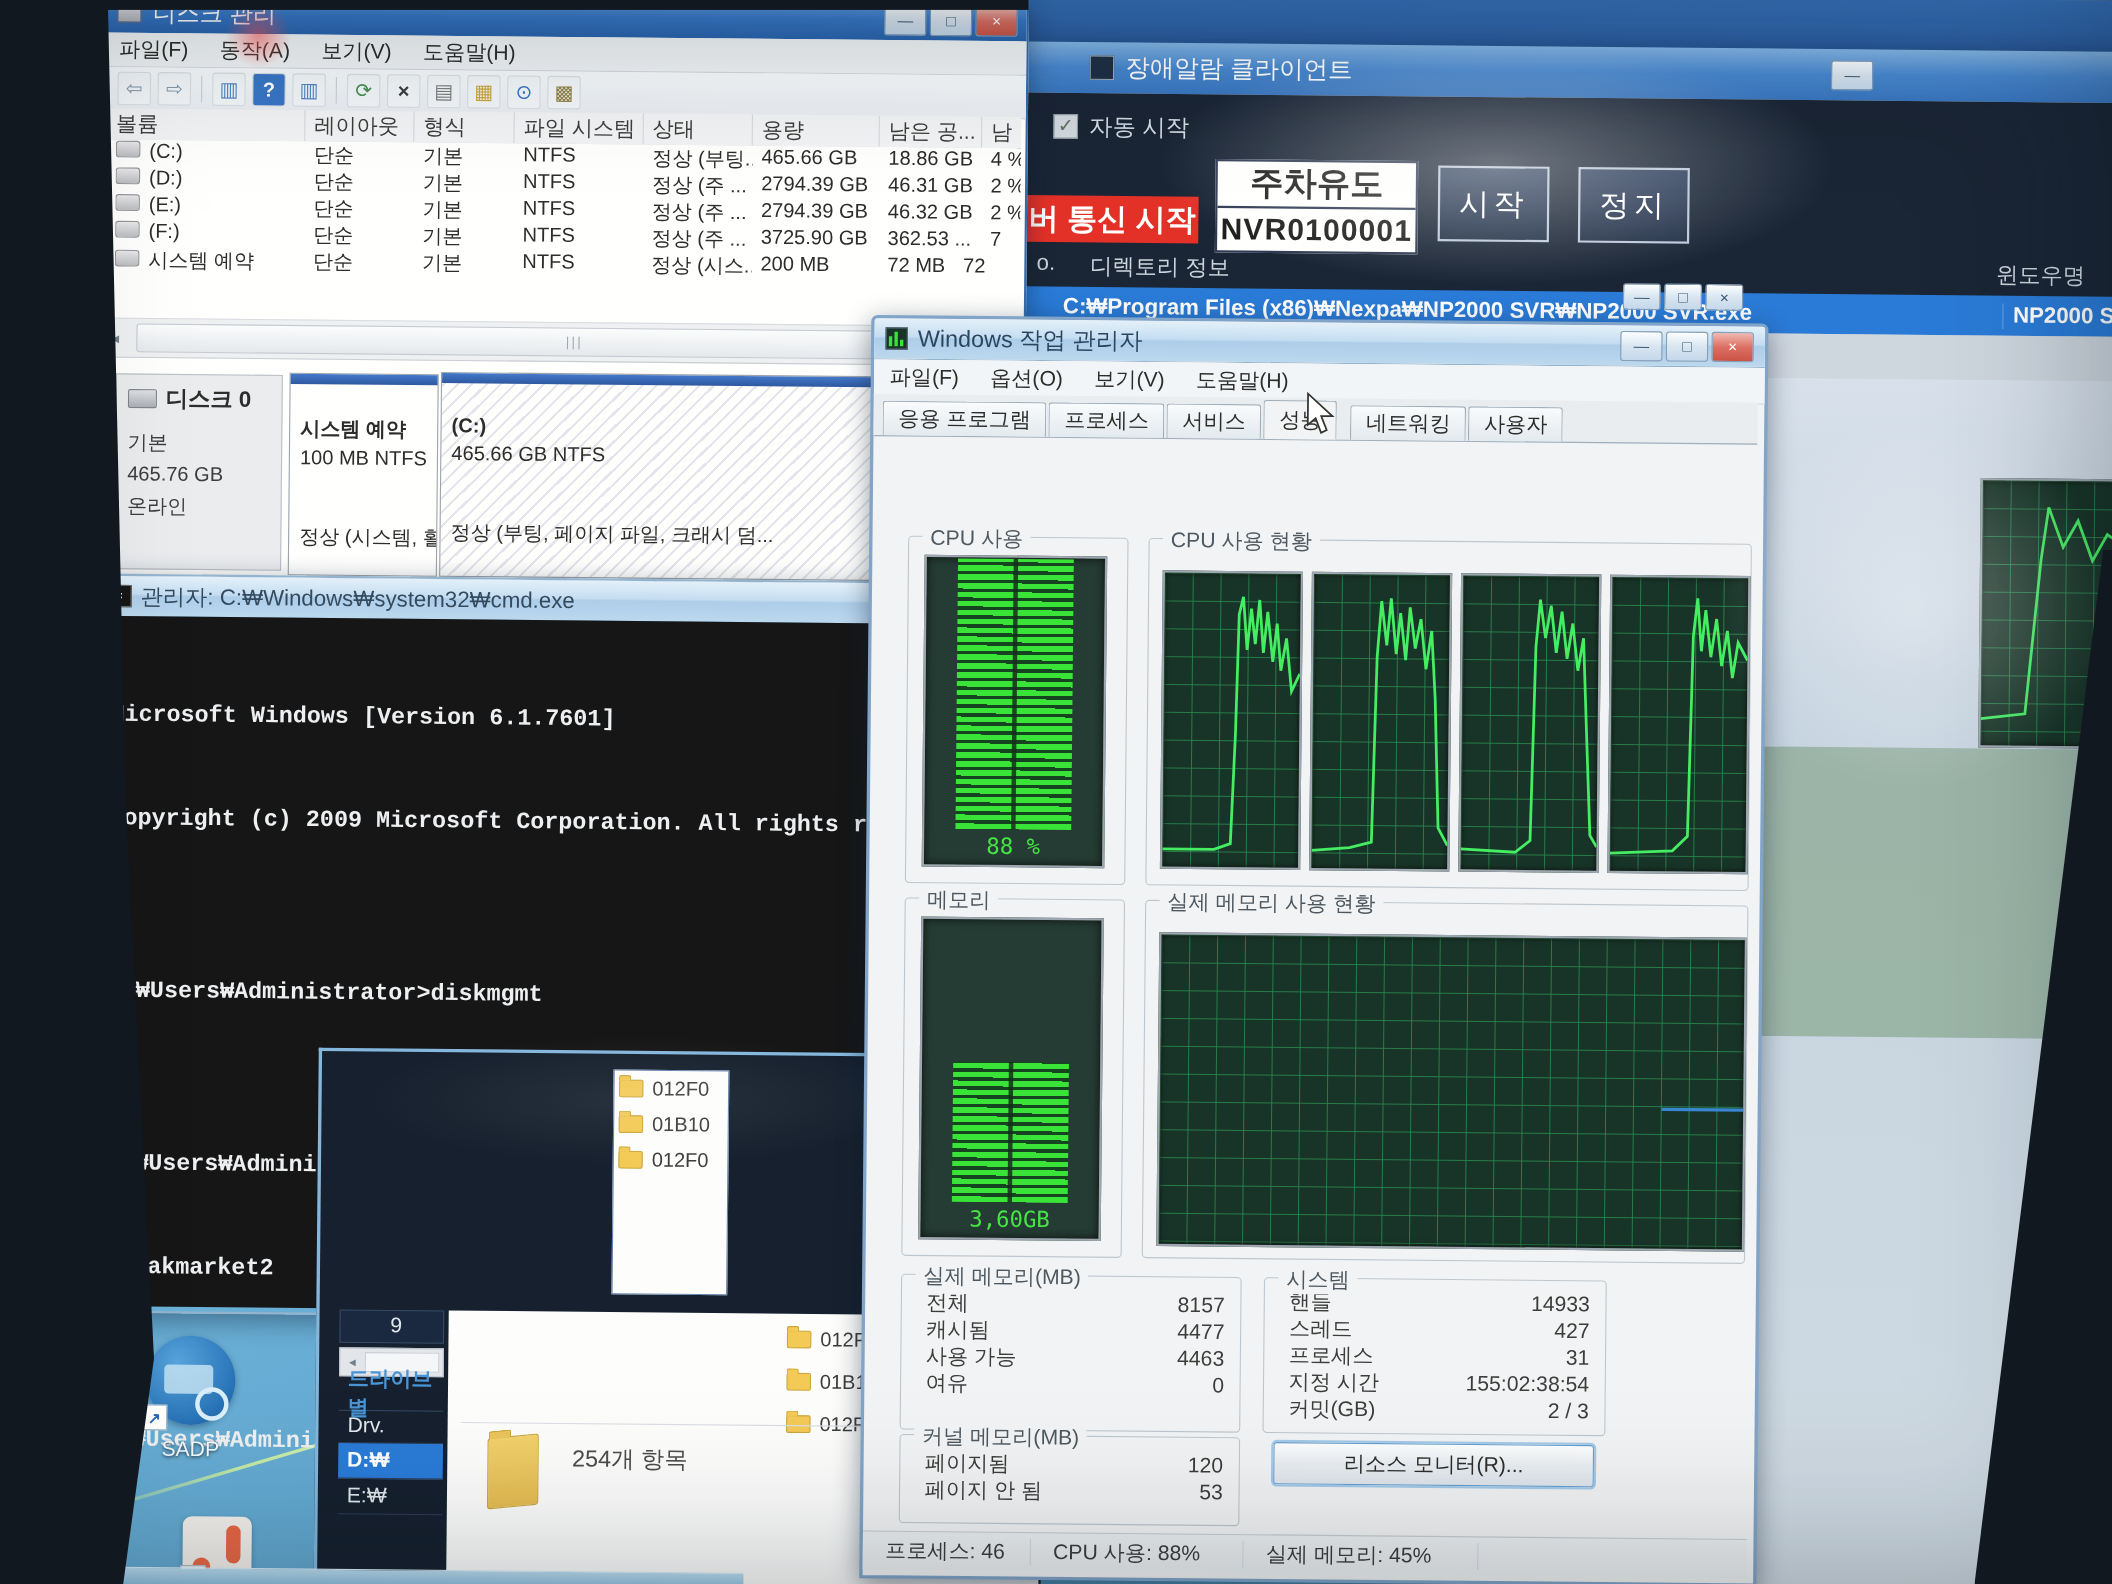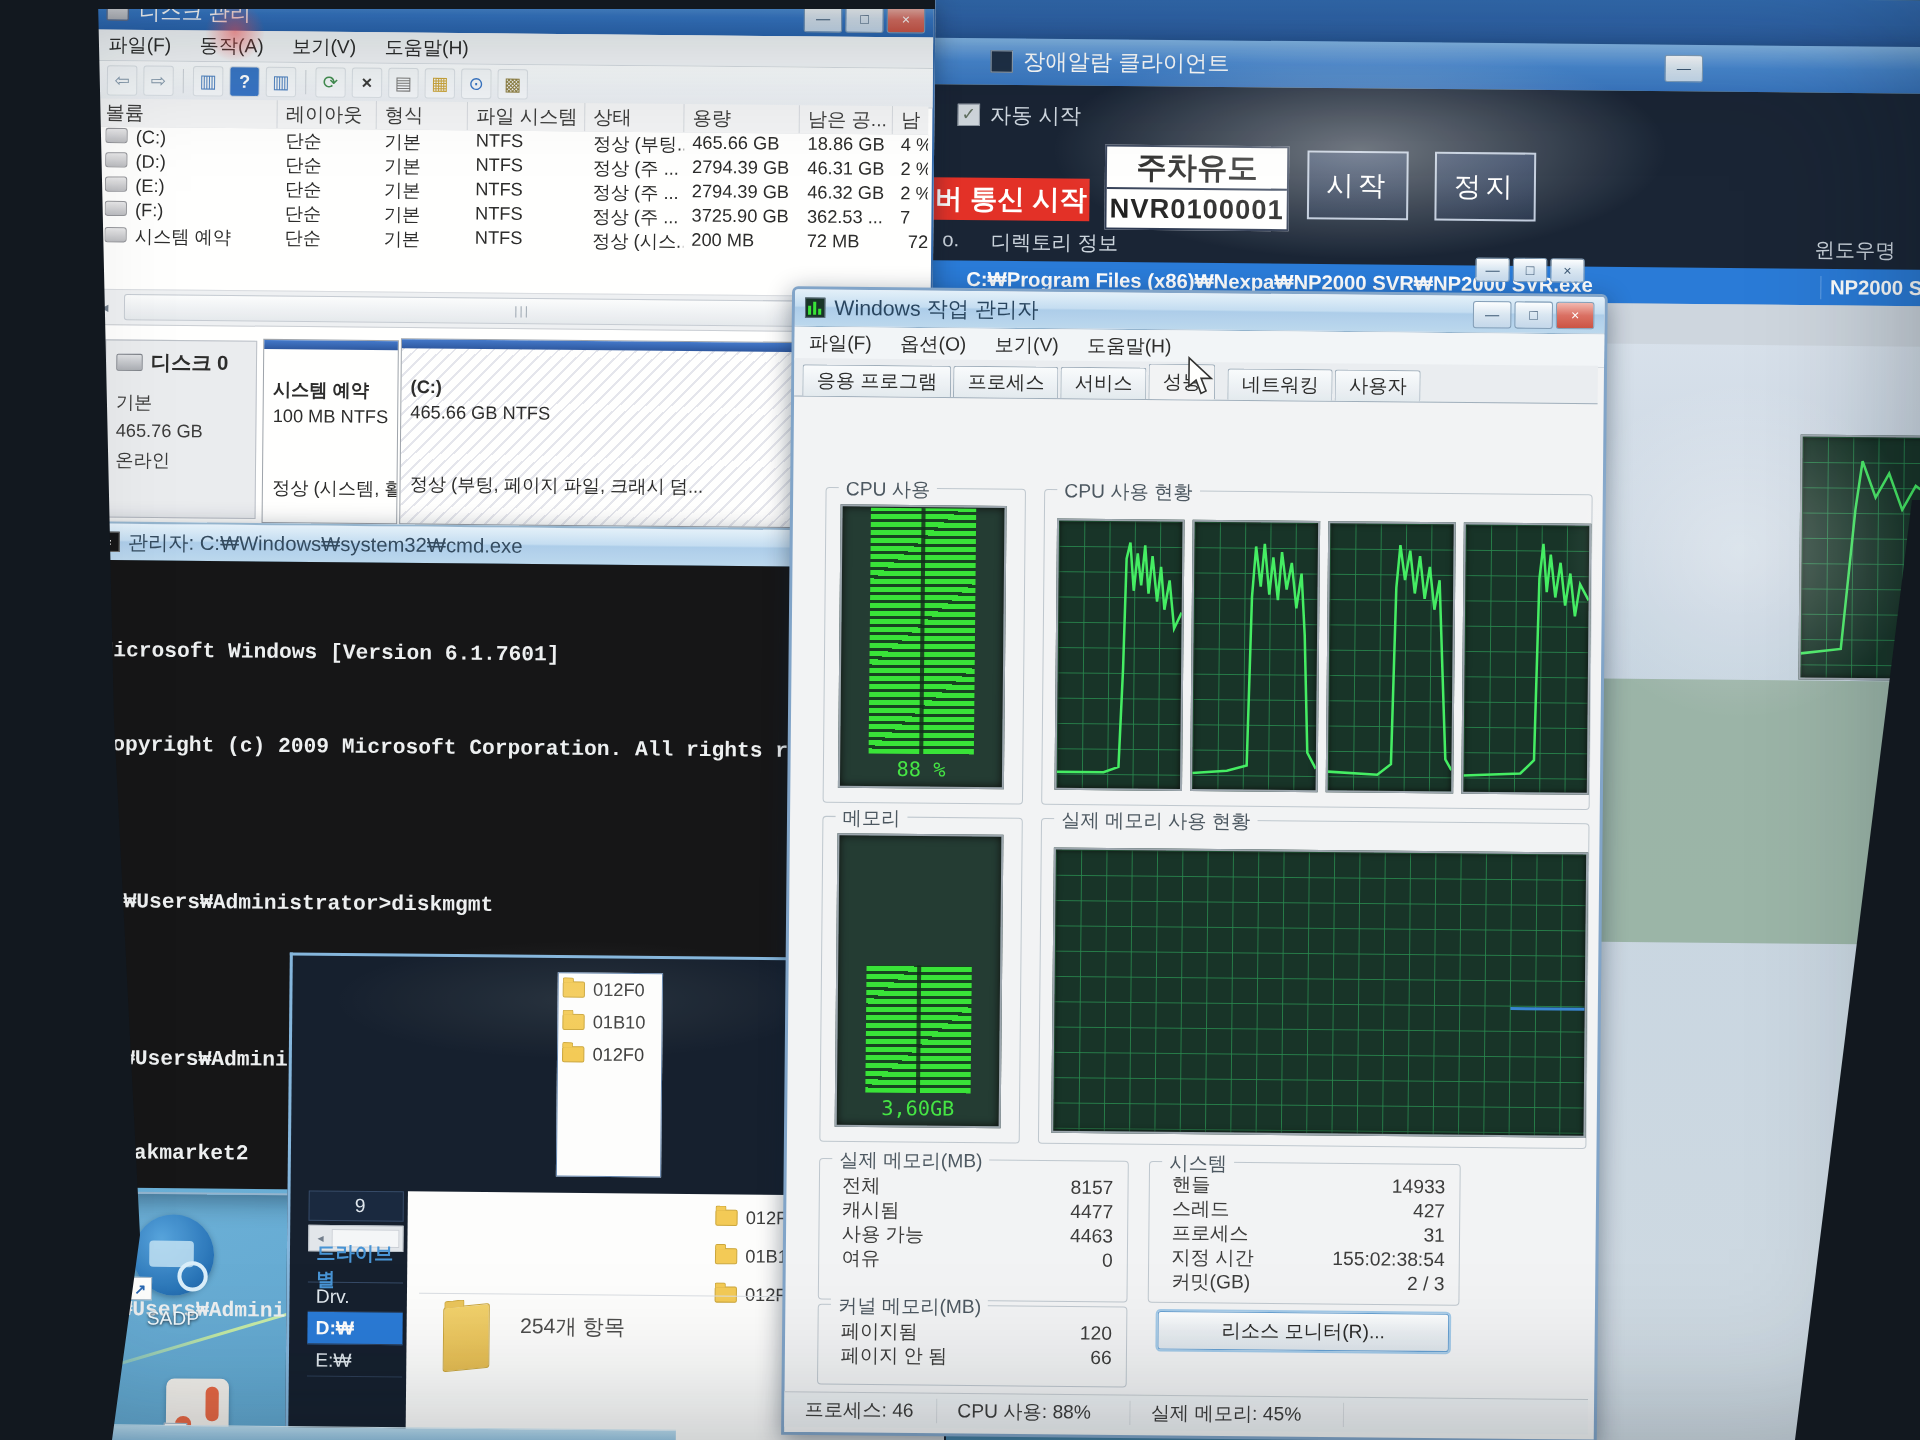--- a/index.html
+++ b/index.html
@@ -229,21 +229,21 @@
         <span class="cell" style="left:798px;width:27px;">7</span>
       </div>
       <div style="position:relative;height:24px;">
         <span class="cell" style="left:12px;"><span class="volico"></span><span>시스템 예약</span></span>
         <span class="cell" style="left:190px;">단순</span>
         <span class="cell" style="left:288px;">기본</span>
         <span class="cell" style="left:378px;">NTFS</span>
         <span class="cell" style="left:494px;width:90px;">정상 (시스...</span>
         <span class="cell" style="left:592px;">200 MB</span>
         <span class="cell" style="left:706px;width:84px;">72 MB</span>
-        <span class="cell" style="left:806px;width:27px;">72</span>
+        <span class="cell" style="left:774px;width:27px;">72</span>
       </div>
     </div>
 
     <div style="position:absolute;left:0;top:292px;width:825px;height:34px;background:#eef0f3;border-top:1px solid #d8dbe0;border-bottom:1px solid #c8ccd2;display:flex;align-items:center;">
       <span style="width:26px;text-align:center;color:#6b7887;font-size:14px;">◂</span>
       <span style="flex:1;height:24px;margin:0 6px;background:linear-gradient(#fbfcfd,#e4e8ed);border:1px solid #c3c9d1;border-radius:3px;display:flex;align-items:center;justify-content:center;color:#9aa4b0;font-size:12px;letter-spacing:2px;">|||</span>
     </div>
 
     <div style="position:absolute;left:0;top:330px;width:825px;height:194px;background:#fff;">
       <div style="position:absolute;left:14px;top:12px;width:150px;height:176px;background:#e9ebef;border:1px solid #b9bec6;padding:8px 0 0 10px;box-sizing:border-box;">
@@ -475,21 +475,21 @@
 
     <div class="groupbox" style="left:32px;top:1002px;width:304px;height:78px;">
       <span class="gblabel">커널 메모리(MB)</span>
       <div style="margin-top:14px;">
         <div class="statrow">
               <span>페이지됨</span>
               <span>120</span>
             </div>
         <div class="statrow">
               <span>페이지 안 됨</span>
-              <span>66</span>
+              <span>53</span>
             </div>
       </div>
     </div>
 
     <div class="rsrcbtn" style="left:368px;top:1006px;width:286px;height:36px;">리소스 모니터(R)...</div>
 
     <div class="tmstatus" style="left:0;top:1089px;width:794px;height:34px;">
       <span style="width:110px;">프로세스: 46</span>
       <span style="width:150px;">CPU 사용: 88%</span>
       <span style="width:170px;">실제 메모리: 45%</span>

